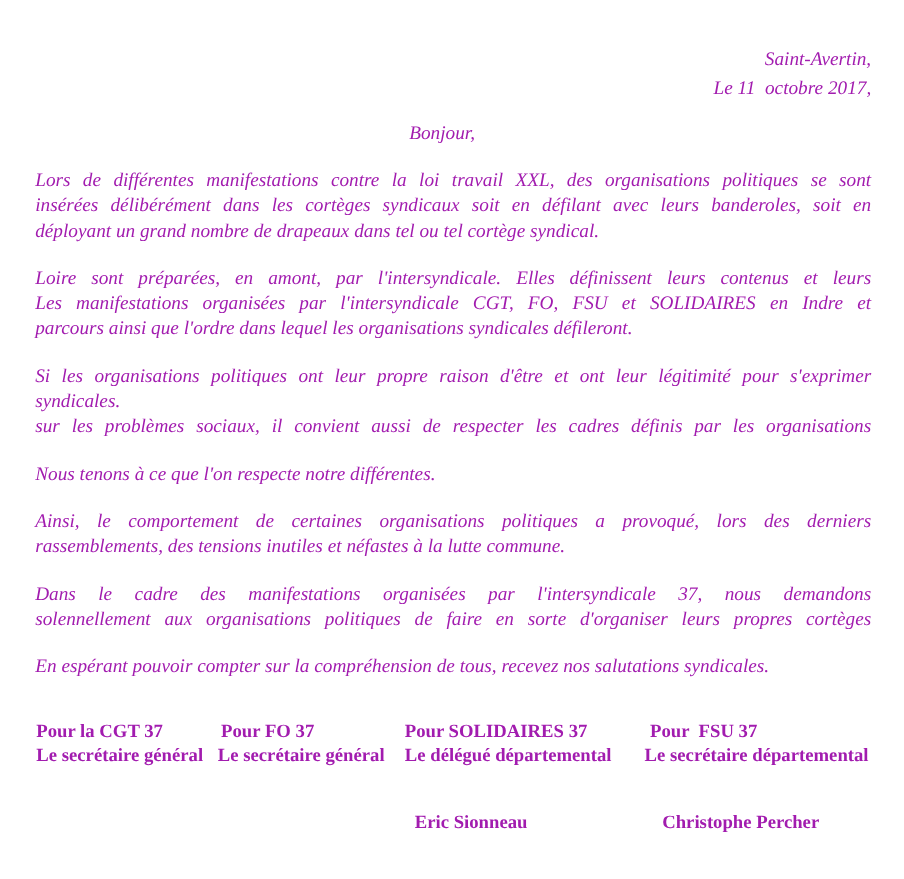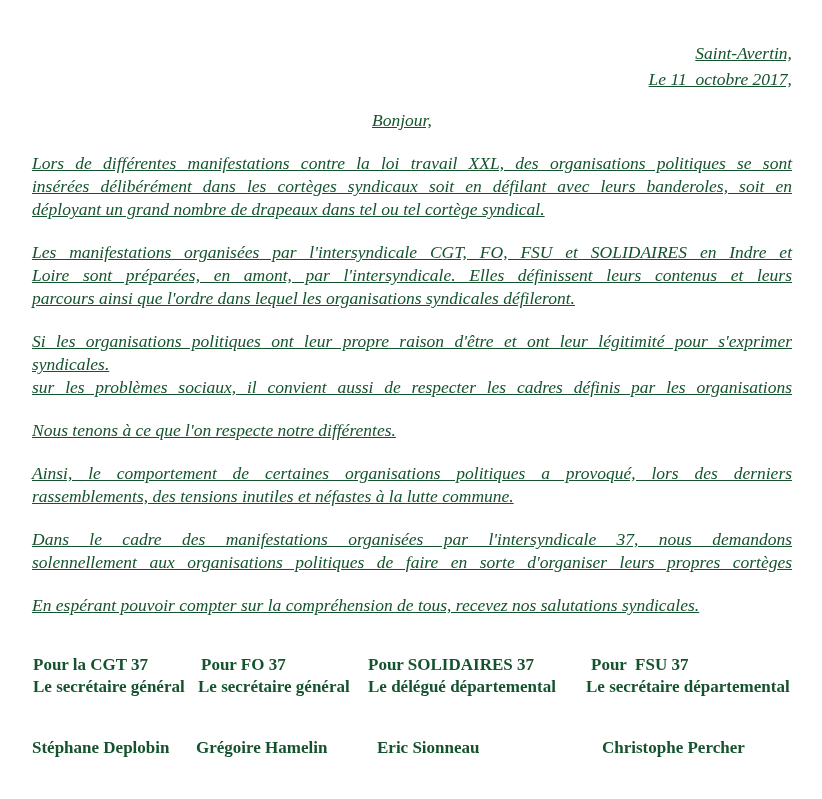--- a/index.html
+++ b/index.html
@@ -8,22 +8,21 @@
     background: #ffffff;
     overflow: hidden;
   }
   .page {
     box-sizing: border-box;
     width: 822px; height: 799px;
     padding: 40px 30px 14px 32px;
     font-family: "Liberation Serif", serif;
     font-style: italic;
     font-size: 17.5px;
-    color: #14532d;
-    text-decoration: underline;
+    color: #a21caf;
   }
   .pre { white-space: pre; }
   .dateline { text-align: right; line-height: 26px; }
   .salutation { margin: 16px 0 0 340px; line-height: 24px; }
   .para { margin-top: 20px; }
   .jline {
     line-height: 23px;
     text-align: justify;
     text-align-last: justify;
     -moz-text-align-last: justify;
@@ -64,22 +63,22 @@
 
   <div class="salutation">Bonjour,</div>
 
   <div class="para">
     <div class="jline">Lors de différentes manifestations contre la loi travail XXL, des organisations politiques se sont</div>
     <div class="jline">insérées délibérément dans les cortèges syndicaux soit en défilant avec leurs banderoles, soit en</div>
     <div class="jline last">déployant un grand nombre de drapeaux dans tel ou tel cortège syndical.</div>
   </div>
 
   <div class="para">
+    <div class="jline">Loire sont préparées, en amont, par l'intersyndicale. Elles définissent leurs contenus et leurs</div>
     <div class="jline">Les manifestations organisées par l'intersyndicale CGT, FO, FSU et SOLIDAIRES en Indre et</div>
-    <div class="jline">Loire sont préparées, en amont, par l'intersyndicale. Elles définissent leurs contenus et leurs</div>
     <div class="jline last">parcours ainsi que l'ordre dans lequel les organisations syndicales défileront.</div>
   </div>
 
   <div class="para">
     <div class="jline">Si les organisations politiques ont leur propre raison d'être et ont leur légitimité pour s'exprimer</div>
     <div class="jline last">syndicales.</div>
     <div class="jline">sur les problèmes sociaux, il convient aussi de respecter les cadres définis par les organisations</div>
   </div>
 
   <div class="para">
@@ -104,19 +103,17 @@
     <span class="sig r1 c1">Pour la CGT 37</span>
     <span class="sig r1 c2">Pour FO 37</span>
     <span class="sig r1 c3">Pour SOLIDAIRES 37</span>
     <span class="sig r1 c4">Pour  FSU 37</span>
 
     <span class="sig r2 c1">Le secrétaire général</span>
     <span class="sig r2 c2">Le secrétaire général</span>
     <span class="sig r2 c3">Le délégué départemental</span>
     <span class="sig r2 c4">Le secrétaire départemental</span>
 
-    <span class="sig r3 c1">Stéphane Deplobin</span>
-    <span class="sig r3 c2">Grégoire Hamelin</span>
     <span class="sig r3 c3">Eric Sionneau</span>
     <span class="sig r3 c4">Christophe Percher</span>
   </div>
 
 </div>
 
 </body></html>

